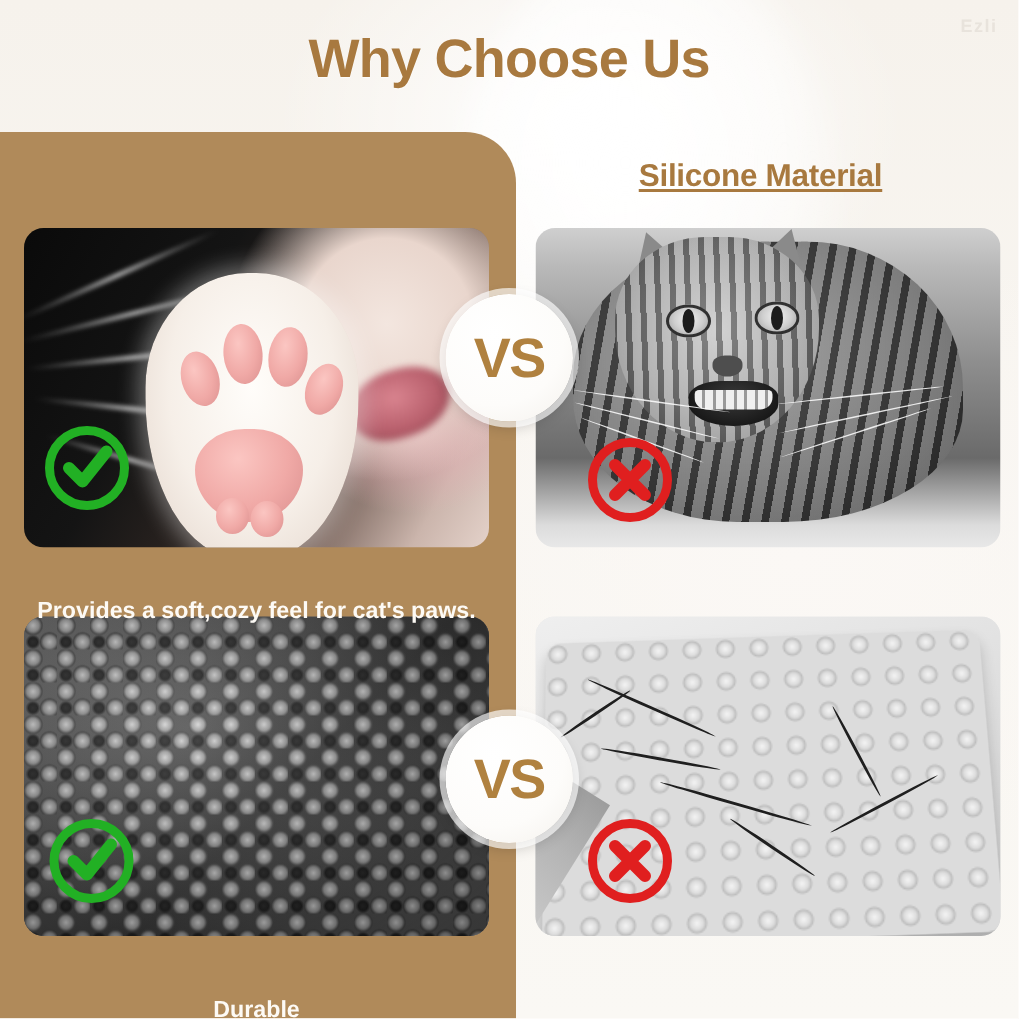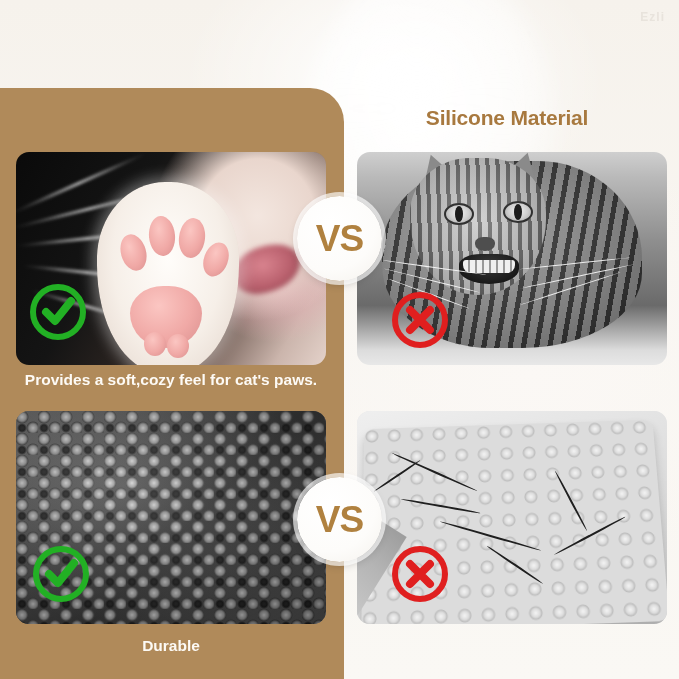--- a/index.html
+++ b/index.html
@@ -82,20 +82,21 @@
     letter-spacing: -0.2px;
   }
   .col-head.left {
     left: 0;
     color: #fdfaf5;
   }
   .col-head.right {
     left: 335px;
     width: 344px;
     color: #a8793f;
+    text-decoration: underline;
   }
 
   
   .card {
     position: absolute;
     border-radius: 13px;
     overflow: hidden;
   }
   .card.r1l { left: 16px;  top: 152px; width: 310px; height: 213px; }
   .card.r1r { left: 357px; top: 152px; width: 310px; height: 213px; }
@@ -323,38 +324,40 @@
   .vs.v1 { left: 297px; top: 196px; }
   .vs.v2 { left: 297px; top: 477px; }
 
   
   .caption {
     position: absolute;
     text-align: center;
     font-size: 15.5px;
     font-weight: bold;
     line-height: 1.28;
+    margin-top: 28px;
   }
   .caption.left  { color: #fdfaf5; }
   .caption.right { color: #6b5436; }
   .caption.c1 { left: 16px;  top: 370px; width: 310px; }
   .caption.c2 { left: 357px; top: 370px; width: 310px; }
   .caption.c3 { left: 16px;  top: 636px; width: 310px; }
   .caption.c4 { left: 357px; top: 636px; width: 310px; font-weight: normal; font-size: 16px; color: #a8793f; }
 </style>
 </head>
 <body>
 
 <div id="page">
 
   <div class="bg-base"></div>
   <div class="bg-soft-blob"></div>
 
   <div class="watermark">Ezli</div>
 
+  <div class="title">Why Choose Us</div>
 
   <div class="tan-panel"></div>
 
   <div class="col-head right">Silicone Material</div>
 
   <div class="card r1l">
     <div class="card-inner paw-scene">
       <div class="fur-streak" style="left:-4%; top:14%; width:48%; transform:rotate(-24deg);"></div>
       <div class="fur-streak" style="left:-2%; top:26%; width:52%; transform:rotate(-14deg);"></div>
       <div class="fur-streak" style="left:0%; top:40%; width:46%; transform:rotate(-6deg);"></div>

